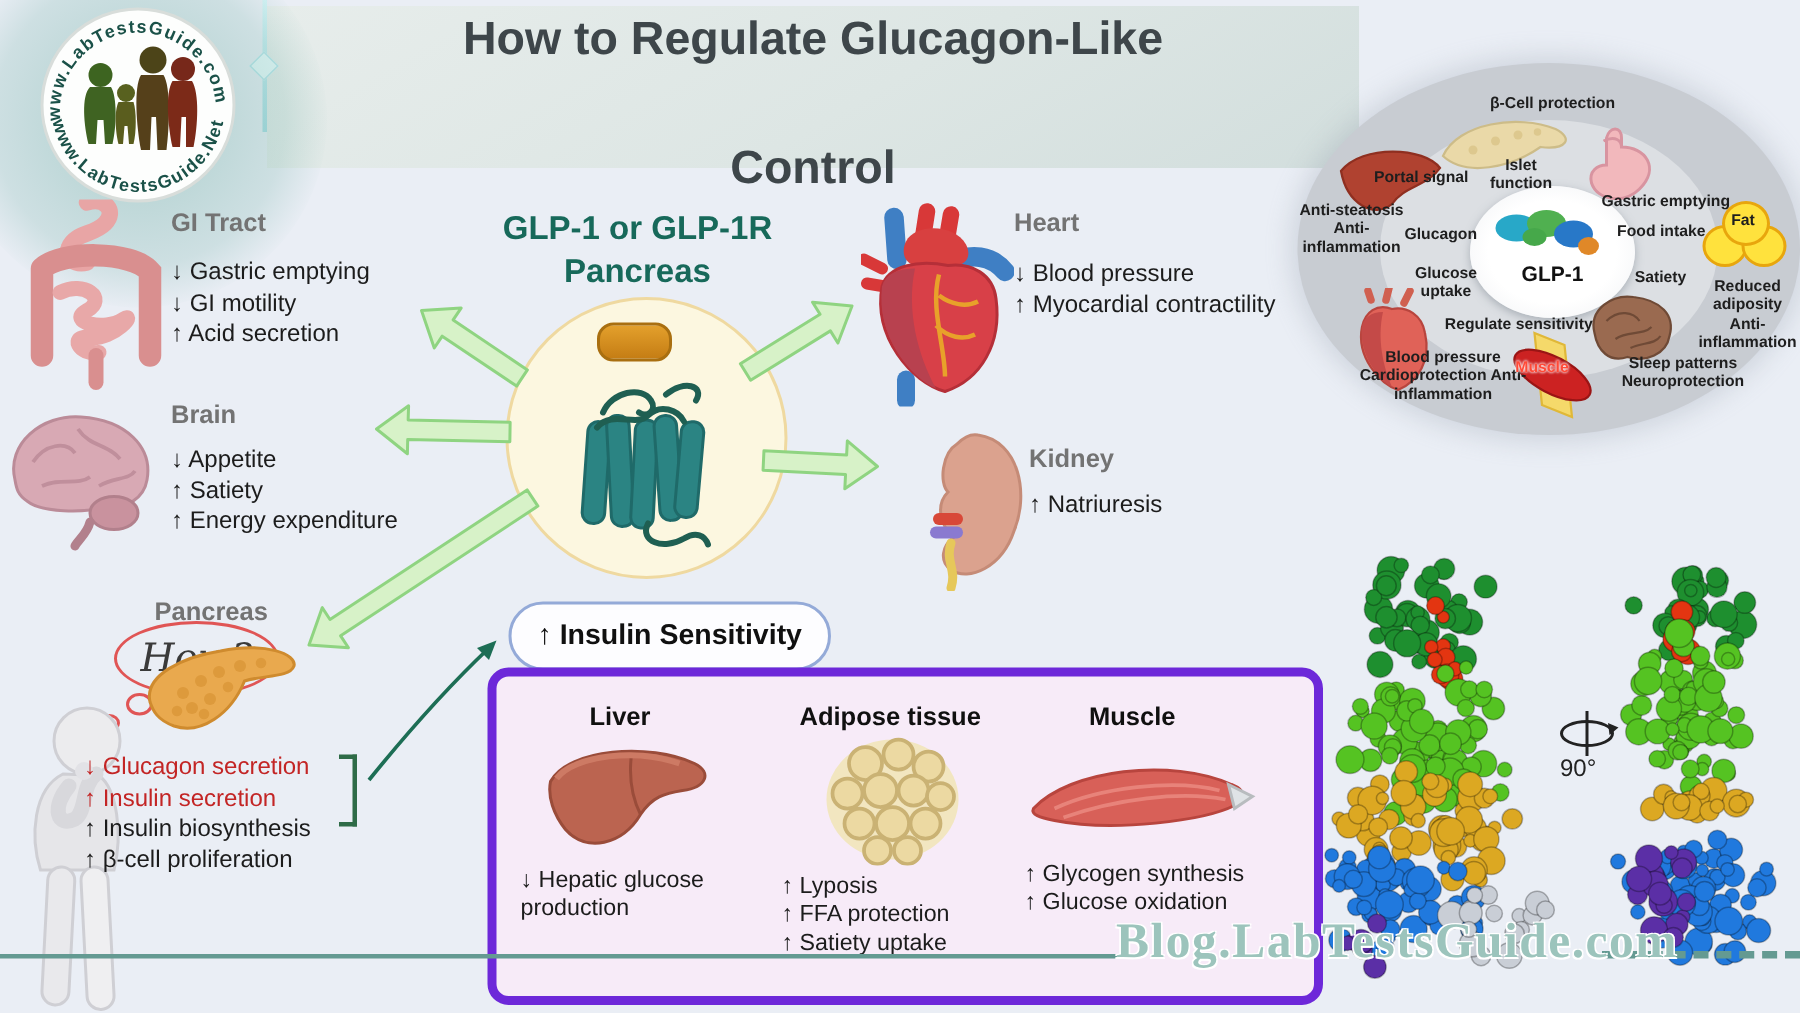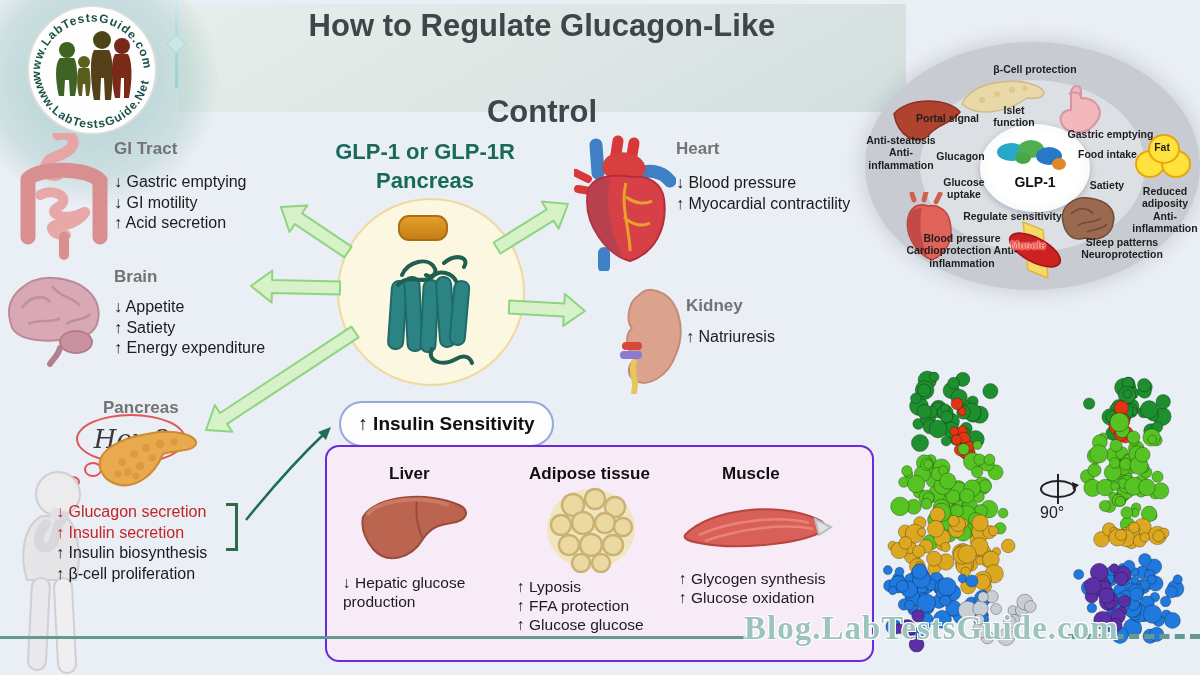--- a/index.html
+++ b/index.html
@@ -28,21 +28,21 @@
   .bracket{left:226px;top:503px;width:9px;height:42px;
            border-top:3px solid #2e6b47;border-right:3px solid #2e6b47;border-bottom:3px solid #2e6b47;}
   
   .howbubble{left:76px;top:414px;width:106px;height:46px;border:2.5px solid #e05555;border-radius:50%;
              background:transparent;text-align:center;line-height:46px;
              font-family:"DejaVu Serif","Liberation Serif",serif;font-style:italic;font-size:26px;color:#3a3a3a;}
   .howdot{border:2px solid #e05555;border-radius:50%;background:transparent;}
   
   .insbubble{left:339px;top:401px;width:211px;height:42px;border-radius:23px;background:#fdfdff;
              border:2px solid #94aad8;text-align:center;line-height:42px;font-size:19px;font-weight:bold;color:#101010;}
-  .insbox{left:325px;top:445px;width:545px;height:213px;border-radius:14px;background:#f7ebf8;border:2px solid #6d28d9;}
+  .insbox{left:325px;top:445px;width:545px;height:213px;border-radius:14px;background:#f7ebf8;border:6px solid #6d28d9;}
   .colhead{position:absolute;font-size:17px;font-weight:bold;color:#101010;}
   .colitems{position:absolute;font-size:15.5px;line-height:19px;color:#1c1c1c;}
   
   .wheel{left:865px;top:42px;width:335px;height:250px;}
   .wouter{position:absolute;left:0;top:0;width:335px;height:248px;border-radius:50%;
           background:#c8ccd2;box-shadow:0 0 16px 5px rgba(150,160,172,.30);}
   .wmid{position:absolute;left:55px;top:38px;width:225px;height:172px;border-radius:50%;background:#dcdfe3;}
   .wcore{position:absolute;left:115px;top:82px;width:110px;height:88px;border-radius:50%;
          background:radial-gradient(#ffffff 55%,#eef0f3);box-shadow:0 2px 6px rgba(120,130,140,.5);}
   .wlabel{position:absolute;font-size:10.5px;font-weight:bold;color:#1e1e1e;line-height:1.18;text-align:center;}
@@ -250,21 +250,21 @@
           <circle cx="48" cy="60" r="11"></circle>
           <circle cx="70" cy="60" r="10"></circle>
         <circle cx="38" cy="78" r="9"></circle>
           <circle cx="58" cy="78" r="9"></circle>
       </g>
     </svg>
   </div>
   <div class="colitems" style="left:190px;top:130px;white-space:nowrap;">
     <div>↑ Lyposis</div>
     <div>↑ FFA protection</div>
-    <div>↑ Glucose glucose</div>
+    <div>↑ Satiety uptake</div>
   </div>
 
   <div class="colhead" style="left:395px;top:17px;">Muscle</div>
   <div class="abs" style="left:352px;top:48px;">
     <svg width="156" height="62" viewBox="0 0 156 62">
       <path d="M6 40 C30 14 98 6 138 24 C148 28 148 34 140 38 C120 48 60 56 20 48 C10 46 4 44 6 40 Z" fill="#d86058" stroke="#b8453e" stroke-width="2"></path>
       <path d="M20 40 C50 26 100 20 130 28 M26 46 C60 34 104 28 134 34" fill="none" stroke="#e8837a" stroke-width="2.5"></path>
       <polygon points="136,24 152,32 140,40" fill="#dfe3e6" stroke="#b8bcbf" stroke-width="2"></polygon>
     </svg>
   </div>

